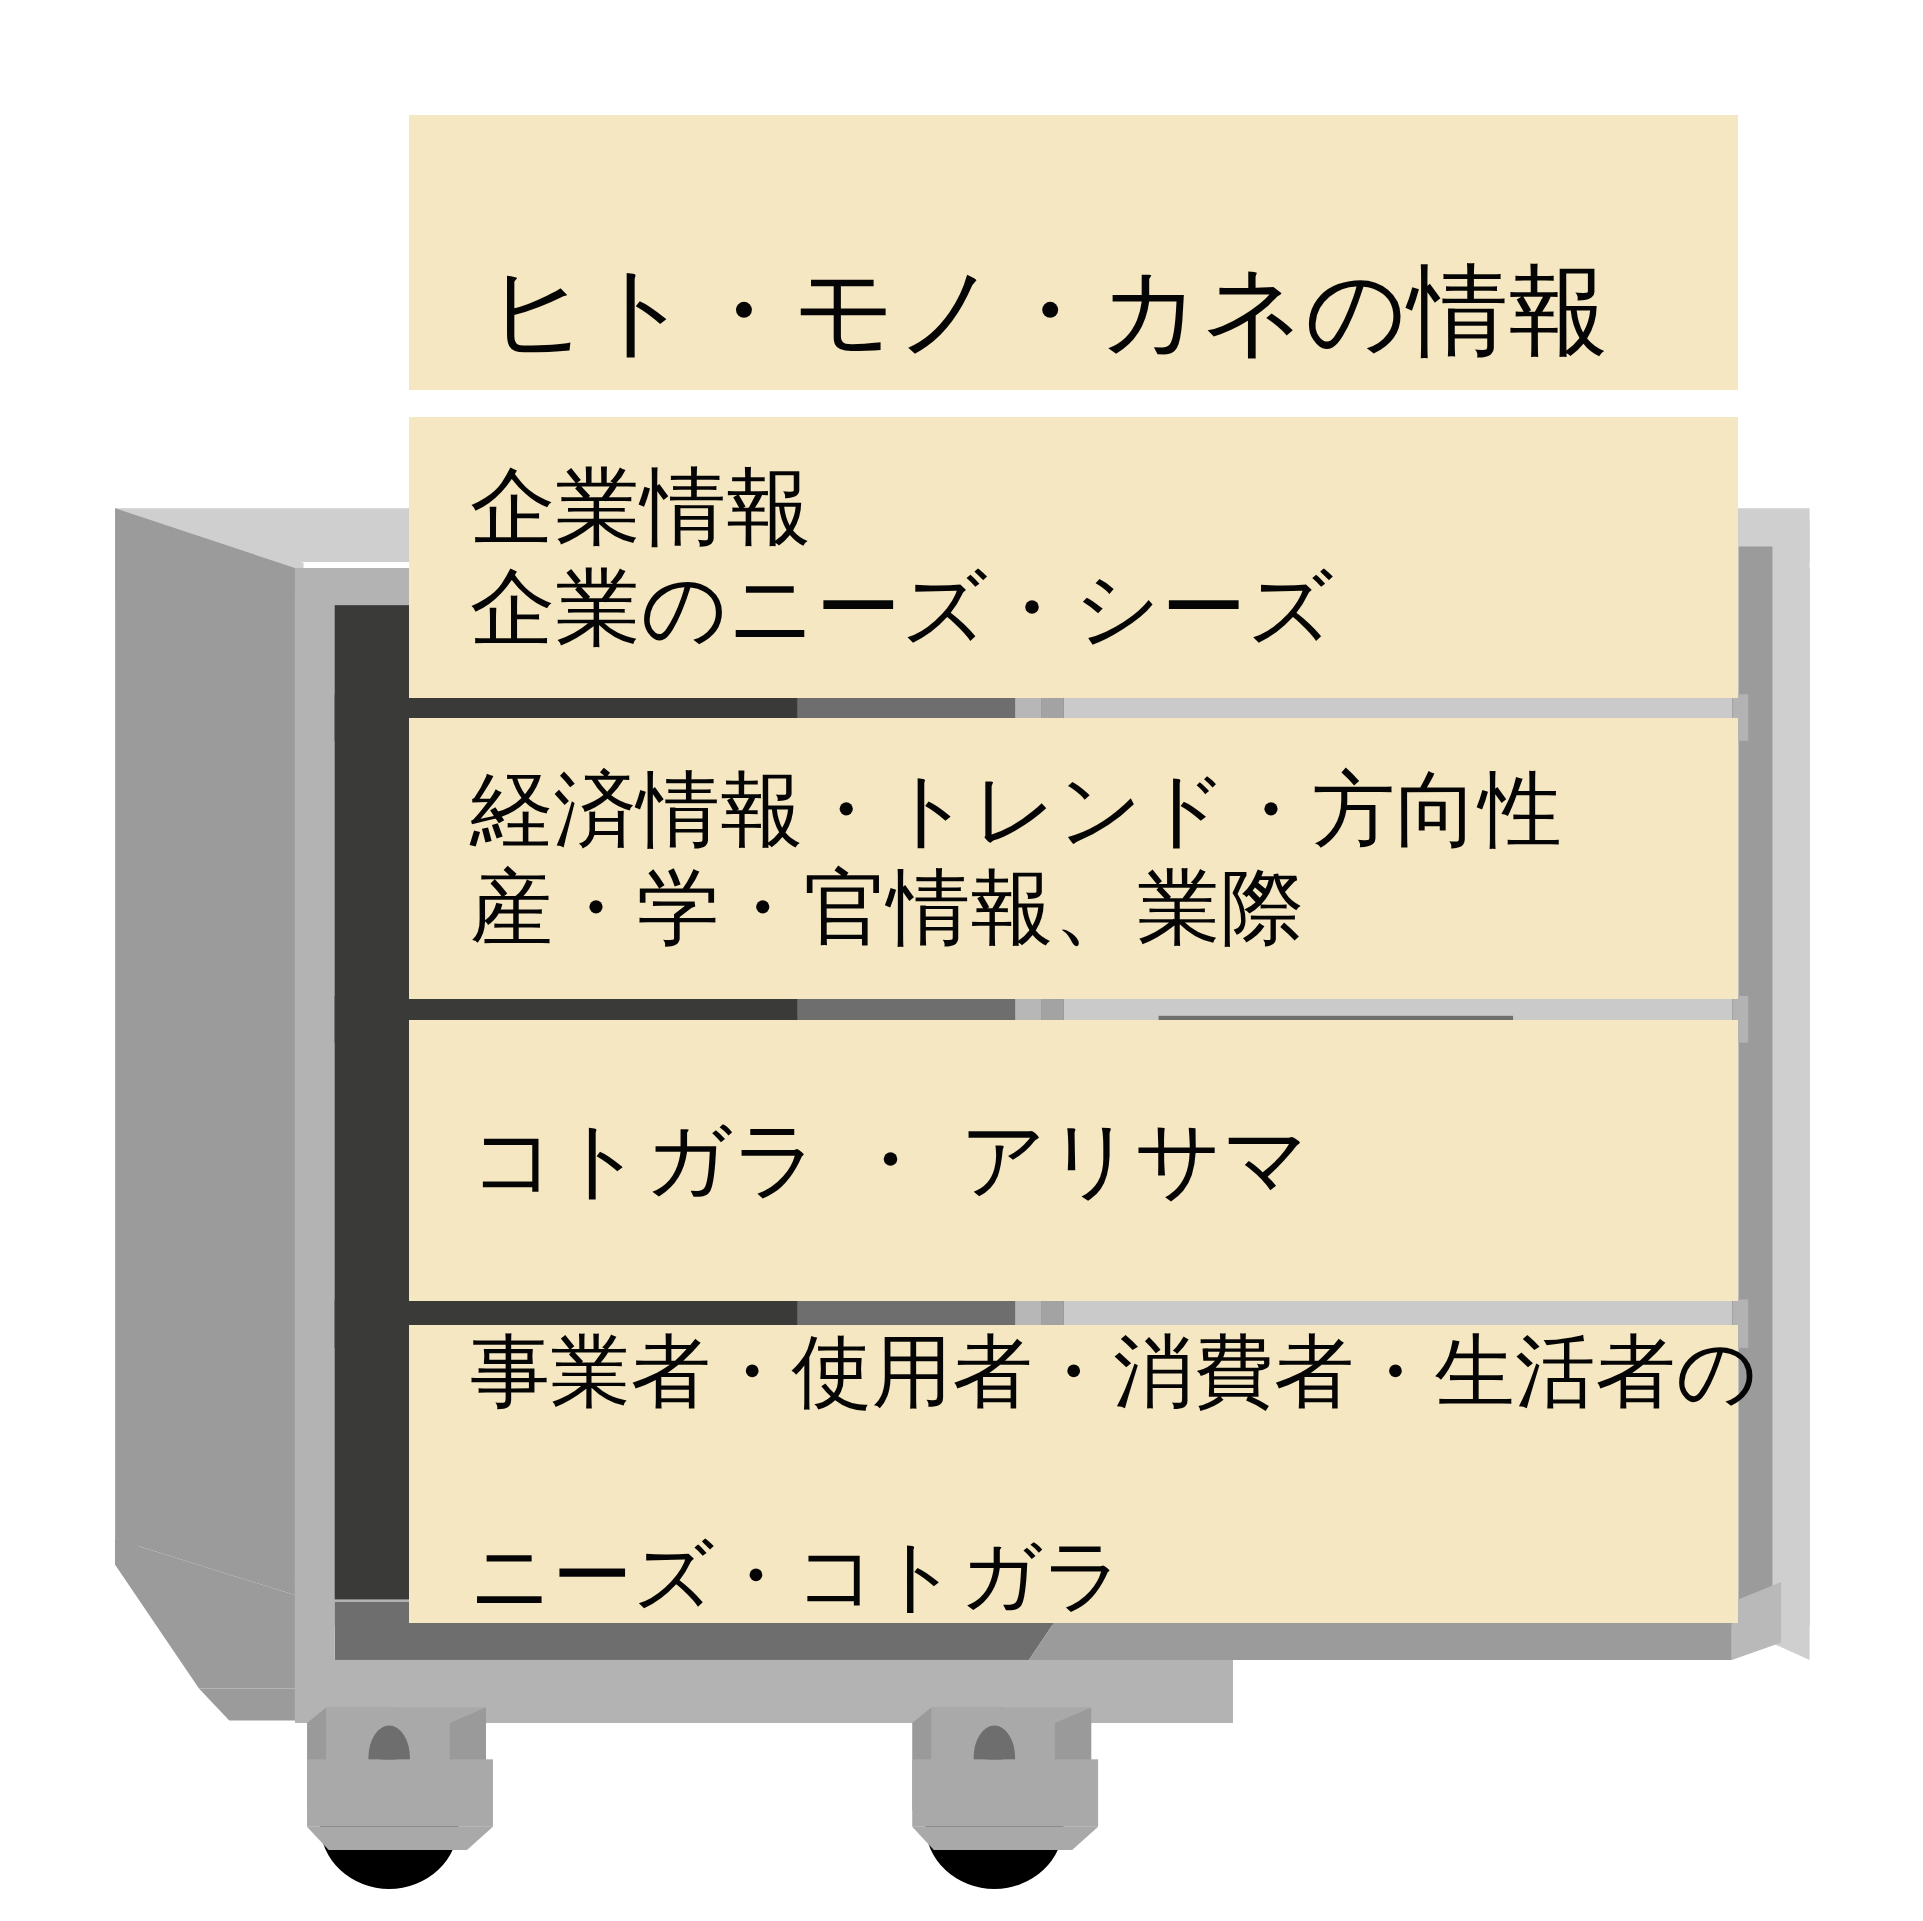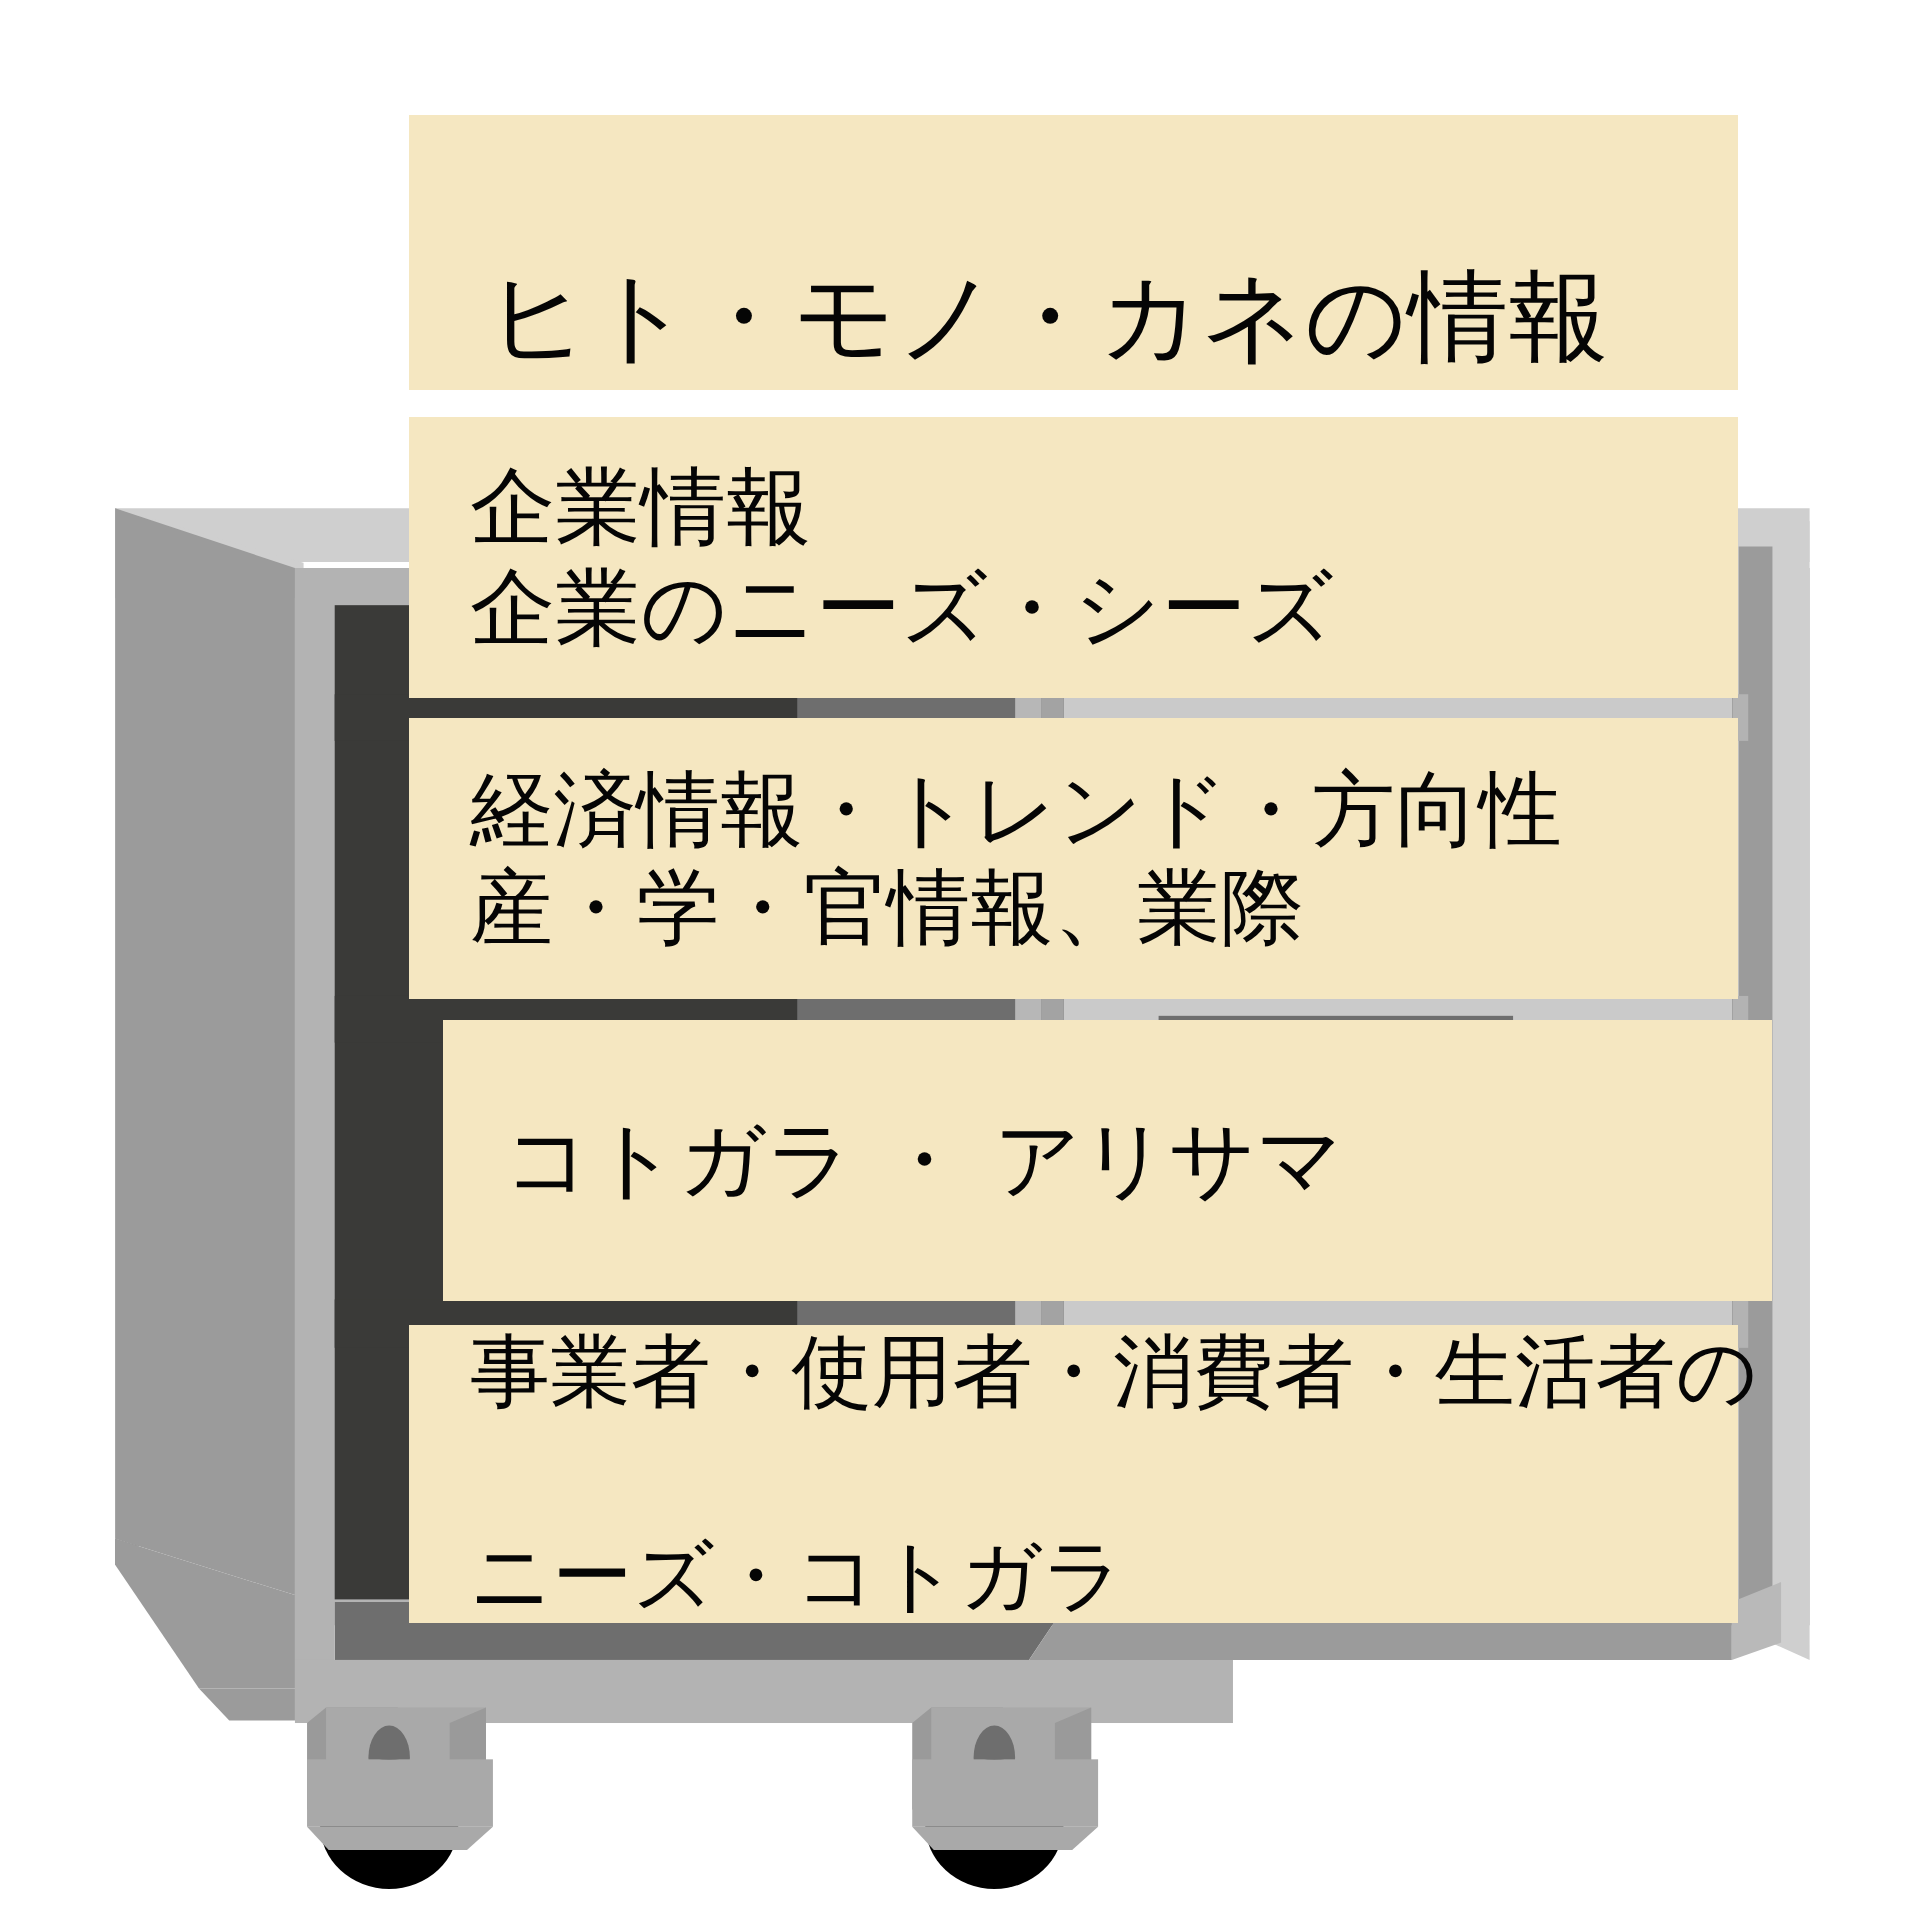--- a/index.html
+++ b/index.html
@@ -49,21 +49,21 @@
     letter-spacing: 0.005em;
   }
 
   #banner-title {
     left: 409px;
     top: 115px;
     width: 1329px;
     height: 275px;
     padding-left: 78px;
     justify-content: flex-end;
-    padding-bottom: 14px;
+    padding-bottom: 20px;
   }
   #banner-title .line { font-size: 100px; }
 
   #banner-company {
     left: 409px;
     top: 417px;
     width: 1329px;
     height: 281px;
     justify-content: center;
   }
@@ -77,21 +77,20 @@
     justify-content: center;
   }
   #banner-economy .line { font-size: 83px; }
 
   #banner-matters {
     left: 409px;
     top: 1020px;
     width: 1329px;
     height: 281px;
     justify-content: center;
-    margin-left: 34px;
   }
   #banner-matters .line { font-size: 85px; }
 
   #banner-users {
     left: 409px;
     top: 1325px;
     width: 1329px;
     height: 298px;
     justify-content: space-between;
   }

